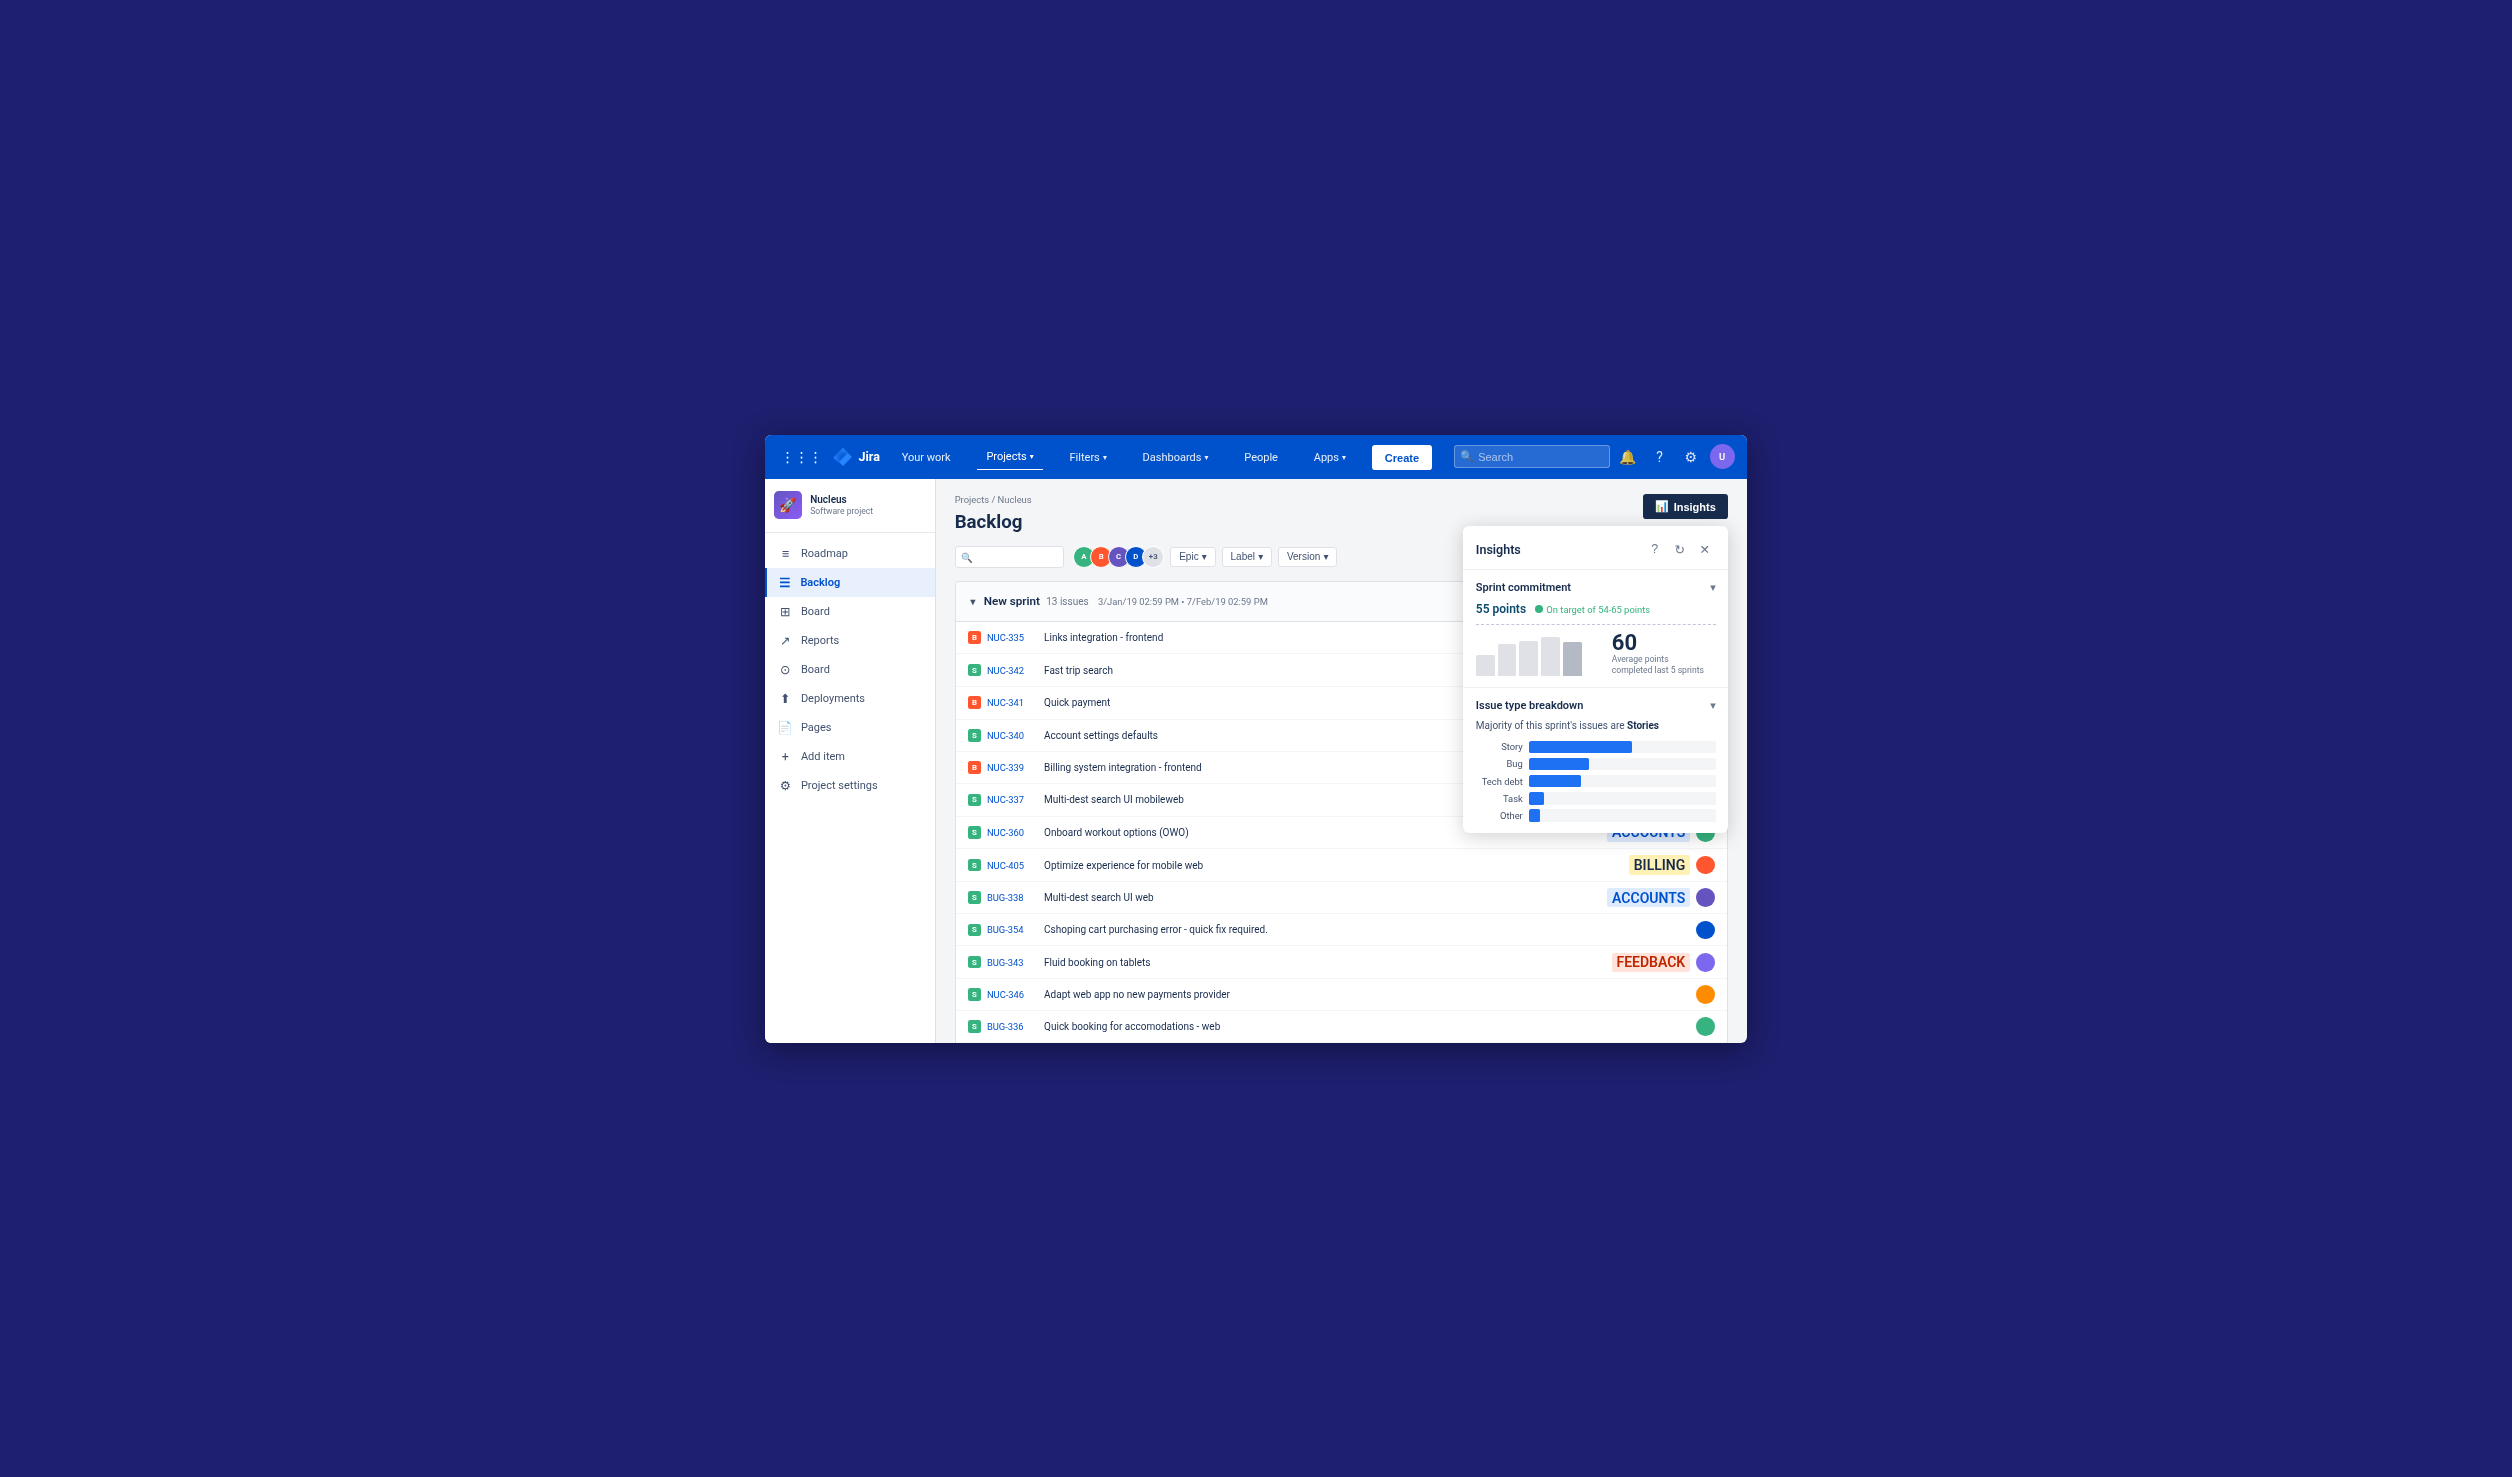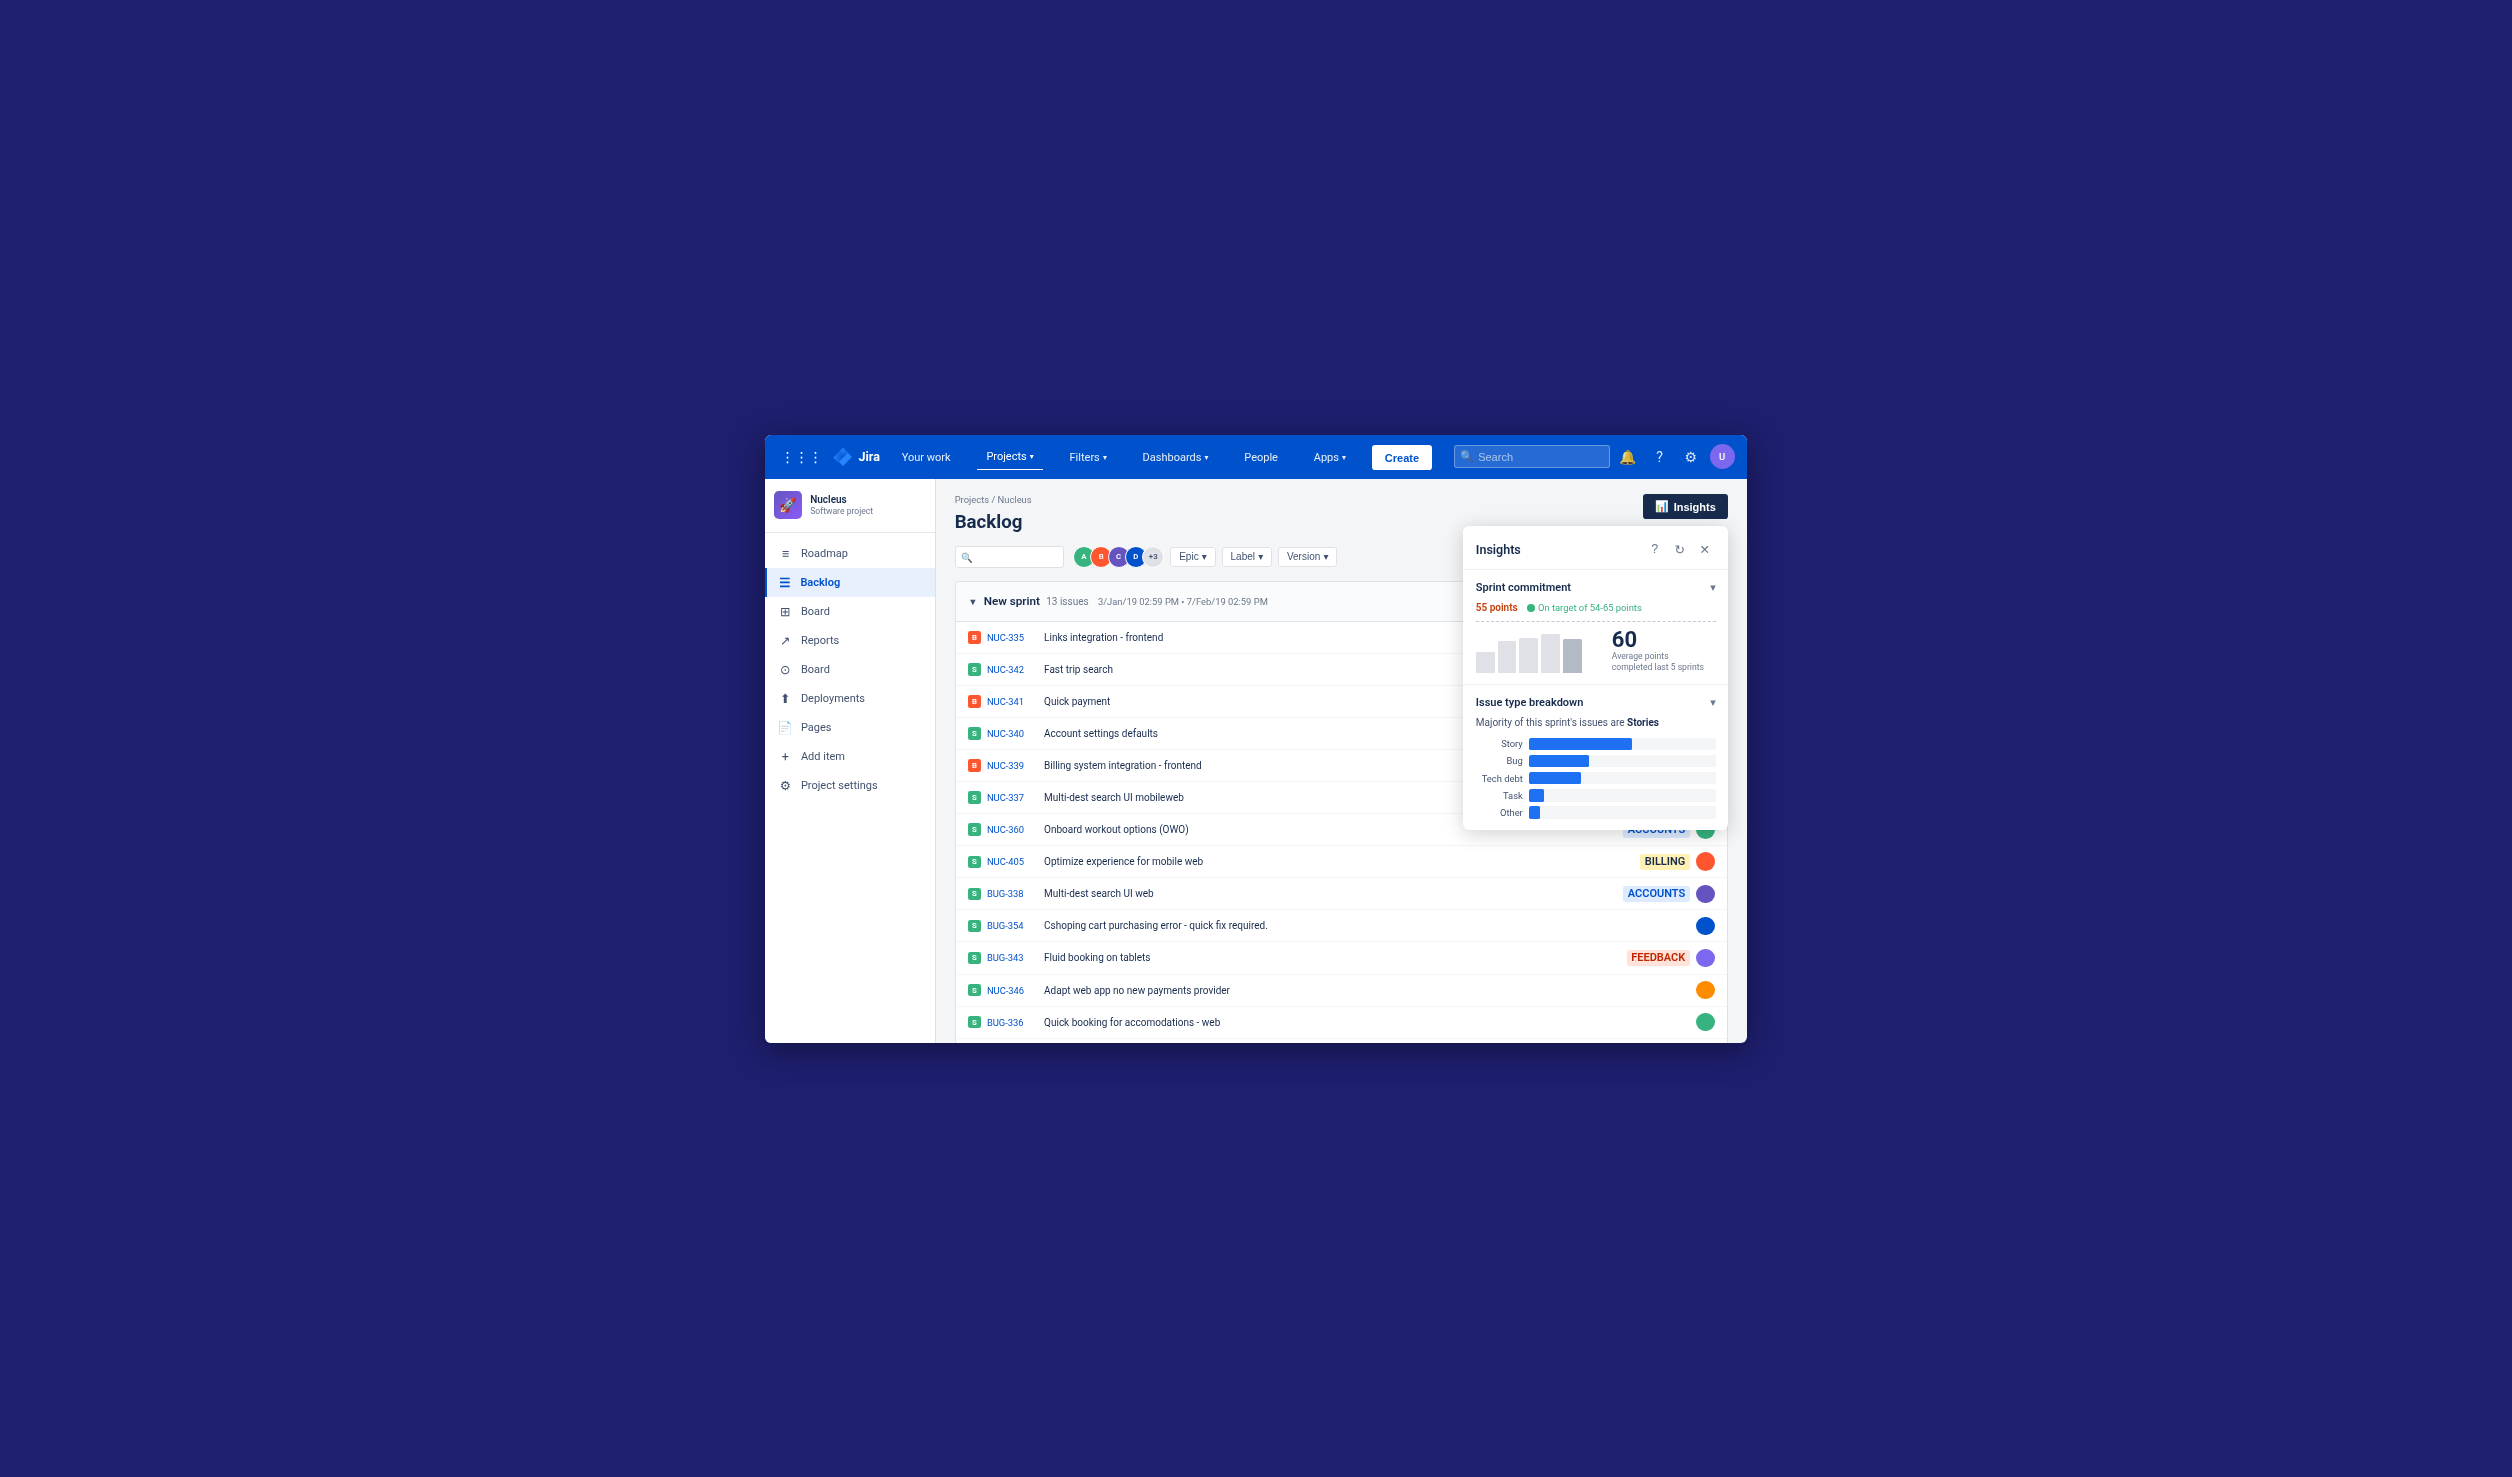--- a/index.html
+++ b/index.html
@@ -410,21 +410,21 @@
       color: #0052cc;
       white-space: nowrap;
       min-width: 51px;
     }
     .issue-title {
       font-size: 10px;
       color: #172b4d;
       flex: 1;
     }
     .issue-label {
-      font-size: 11px;
+      font-size: 14px;
       font-weight: 600;
       padding: 1.6px 4.7px;
       border-radius: 2.3px;
       background: #dfe1e6;
       color: #42526e;
       white-space: nowrap;
     }
     .label-billing { background: #fff0b3; color: #172b4d; }
     .label-accounts { background: #deebff; color: #0052cc; }
     .label-feedback { background: #ffe2d9; color: #bf2600; }
@@ -525,23 +525,23 @@
       font-weight: 600;
       color: #172b4d;
     }
     .sprint-commitment-row {
       display: flex;
       align-items: center;
       gap: 9.4px;
       margin-bottom: 7.8px;
     }
     .points-label {
-      font-size: 10px;
-      font-weight: 600;
-      color: #c2410c;
+      font-size: 12px;
+      font-weight: 600;
+      color: #0c4a6e;
     }
     .on-target {
       display: flex;
       align-items: center;
       gap: 3.1px;
       font-size: 9.4px;
       color: #36b37e;
     }
     .on-target-dot {
       width: 7.8px;

